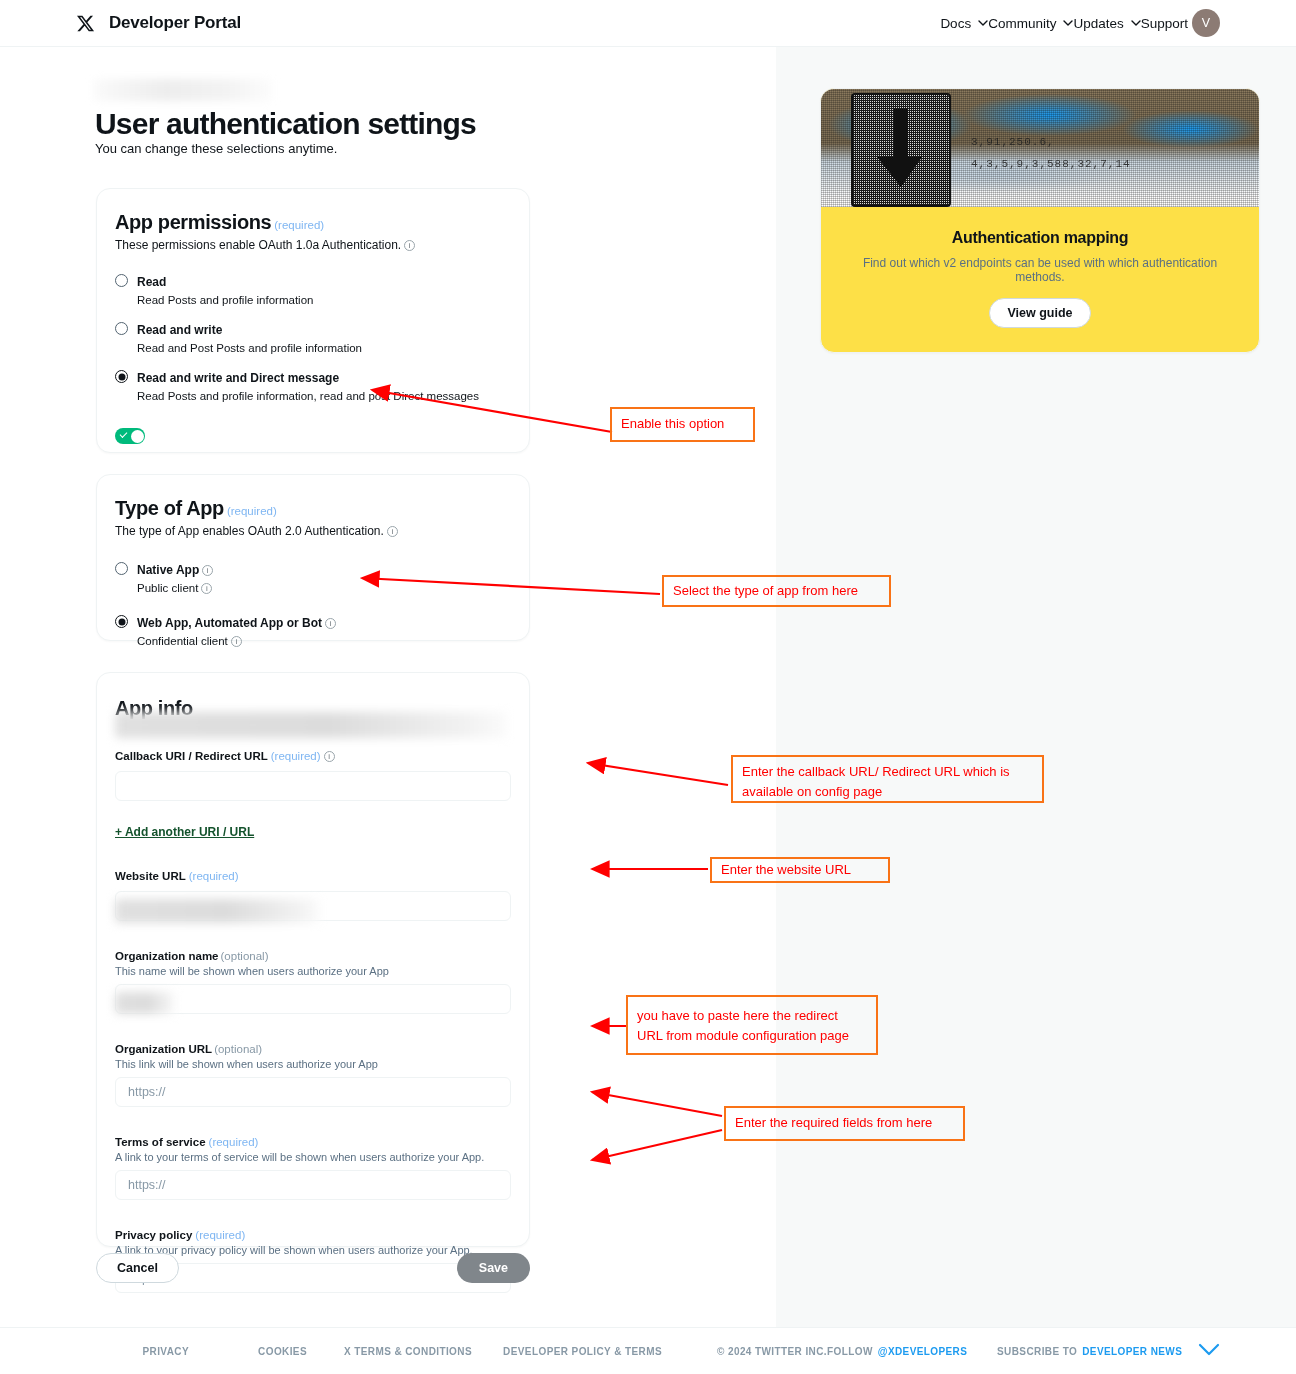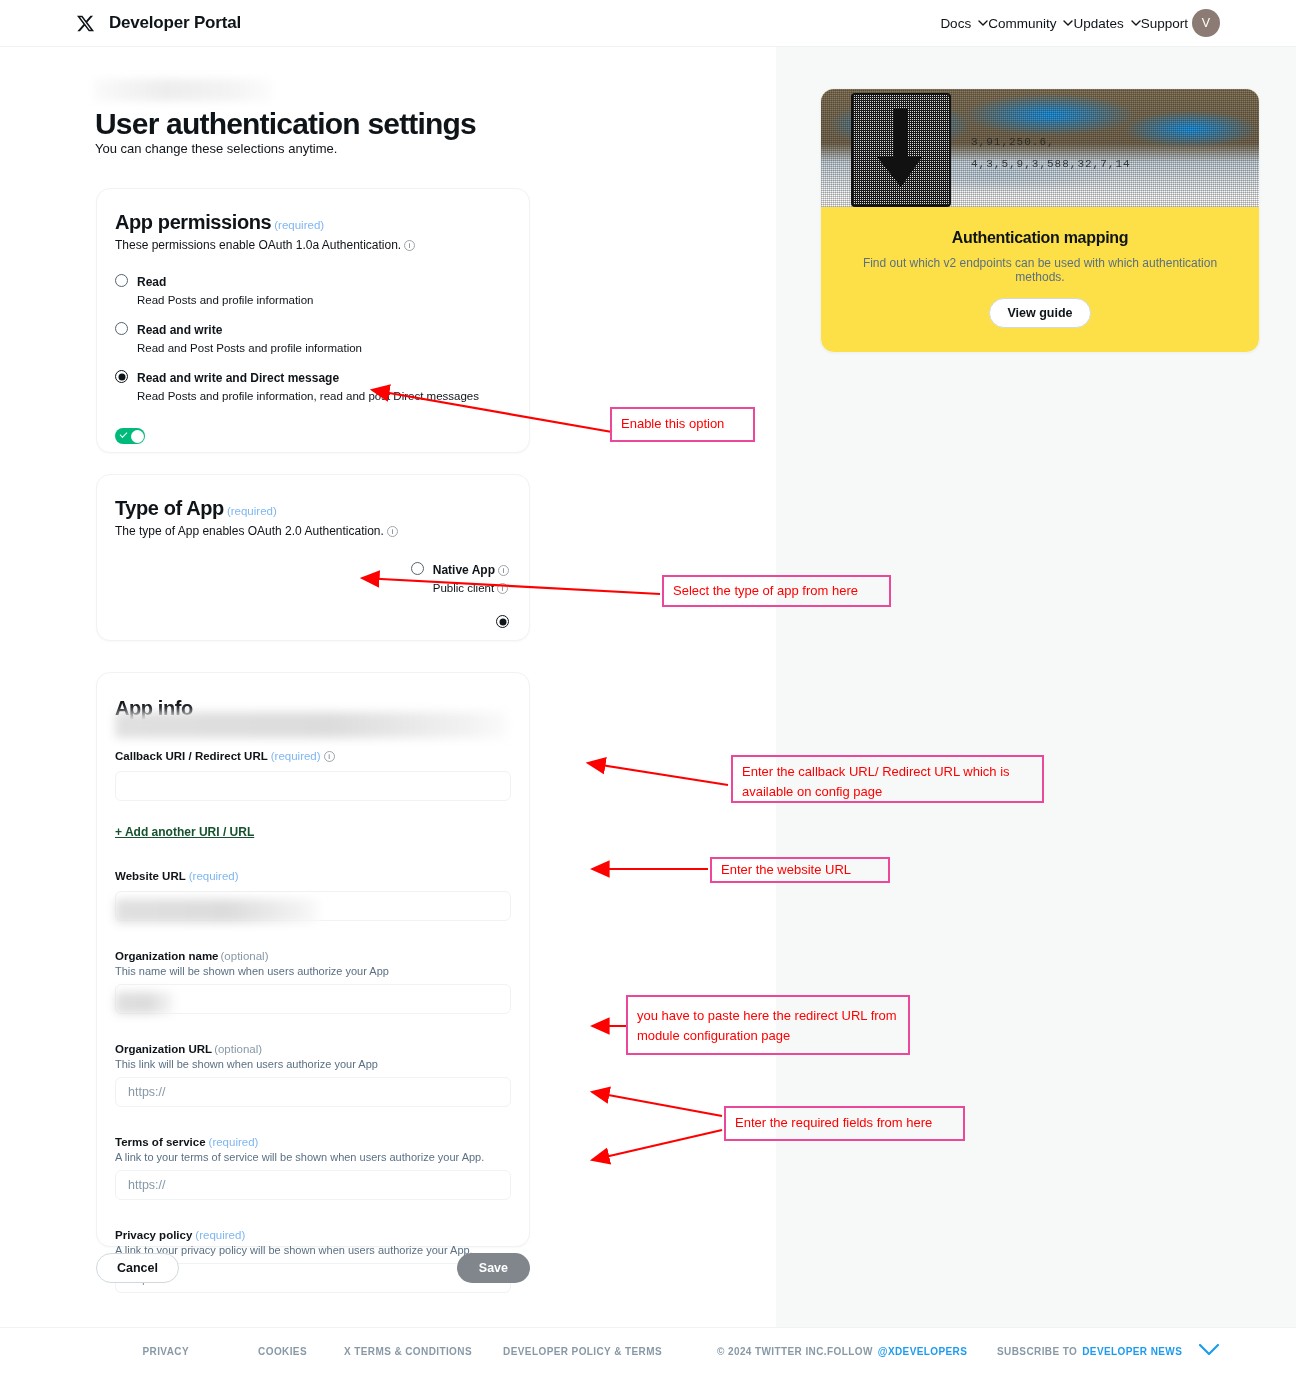--- a/index.html
+++ b/index.html
@@ -195,21 +195,21 @@
     font-size: 10px; font-weight: bold; color: #8899a6; letter-spacing: .4px; cursor: pointer;
     white-space: nowrap;
   }
   .flink.blue { color: #1d9bf0; }
   .fmuted { font-size: 10px; font-weight: bold; color: #8899a6; letter-spacing: .4px; white-space: nowrap; }
   .fgroup { display: flex; align-items: center; gap: 5px; }
   .fchev { margin-left: auto; cursor: pointer; }
 
   
   .anno {
-    position: absolute; border: 2px solid #ec4899; background: transparent;
+    position: absolute; border: 2px solid #f97316; background: transparent;
     color: #ff0000; font-size: 13px; line-height: 1.55;
     padding: 5px 9px; font-family: "Liberation Sans", sans-serif;
   }
   .anno-layer { position: absolute; inset: 0; pointer-events: none; }
   .anno-layer .anno { pointer-events: auto; }
 </style>
 </head>
 <body>
 
 <div class="page">
@@ -307,30 +307,34 @@
     </div>
 
     <div class="card" id="card-typeofapp">
       <div style="padding:22px 20px 0 18px;">
         <div>
           <span class="card-title">Type of App</span><span class="req">(required)</span>
         </div>
         <div class="card-desc">
           <span>The type of App enables OAuth 2.0 Authentication.</span><i class="info-i">i</i>
         </div>
-        <div style="margin-top:22px; display:flex; flex-direction:column; gap:17px;align-items:flex-end;">
+        <div style="margin-top:22px; display:flex; flex-direction:column; gap:17px;">
           <label class="radio-row">
             <span class="radio"></span>
             <span>
               <span class="radio-main">Native App</span><i class="info-i">i</i><br>
               <span class="radio-sub">Public client</span><i class="info-i">i</i>
             </span>
           </label>
           <label class="radio-row">
             <span class="radio checked"></span>
+            <span>
+              <span class="radio-main">Web App, Automated App or Bot</span><i class="info-i">i</i><br>
+              <span class="radio-sub">Confidential client</span><i class="info-i">i</i>
+            </span>
           </label>
         </div>
       </div>
     </div>
 
     <div class="card" id="card-appinfo">
       <div style="padding:24px 20px 0 18px; position:relative;">
         <div class="card-title">App info</div>
 
         
@@ -459,18 +463,18 @@
     </svg>
 
     <div class="anno" style="left:610px; top:407px; width:145px; height:35px; display:flex; align-items:center;">Enable this option</div>
 
     <div class="anno" style="left:662px; top:575px; width:229px; height:32px; display:flex; align-items:center;">Select the type of app from here</div>
 
     <div class="anno" style="left:731px; top:755px; width:313px; height:48px;">Enter the callback URL/ Redirect URL which is available on config page</div>
 
     <div class="anno" style="left:710px; top:857px; width:180px; height:26px; display:flex; align-items:center;">Enter the website URL</div>
 
-    <div class="anno" style="left:626px; top:995px; width:284px; height:60px; padding-top:9px;">you have to paste here the redirect URL from module configuration page</div>
+    <div class="anno" style="left:626px; top:995px; width:252px; height:60px; padding-top:9px;">you have to paste here the redirect URL from module configuration page</div>
 
     <div class="anno" style="left:724px; top:1106px; width:241px; height:35px; display:flex; align-items:center;">Enter the required fields from here</div>
   </div>
 
 </div>
 
 </body></html>

